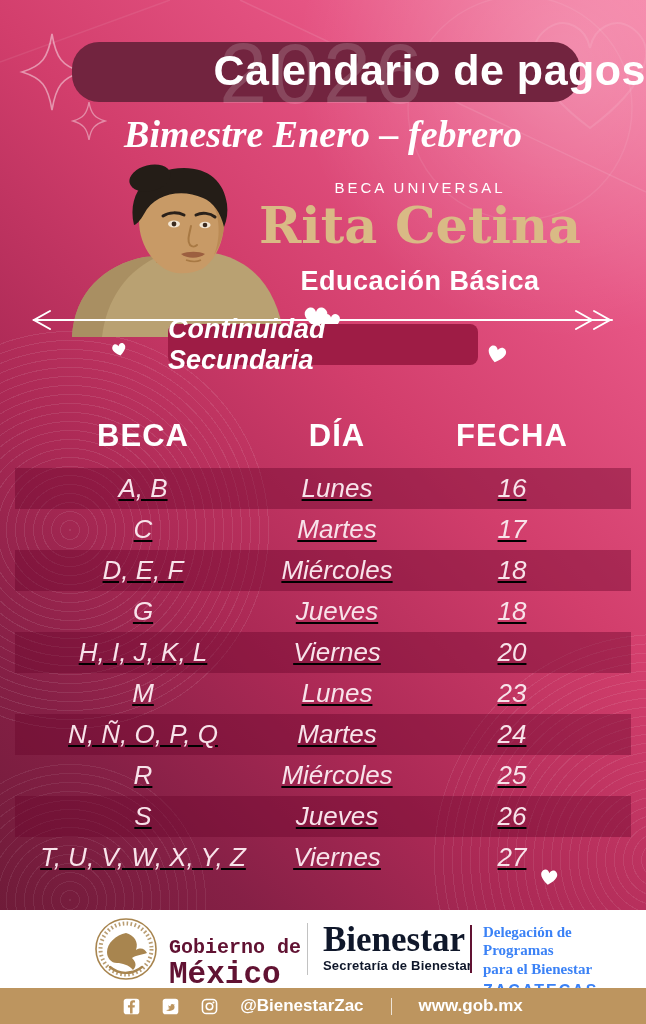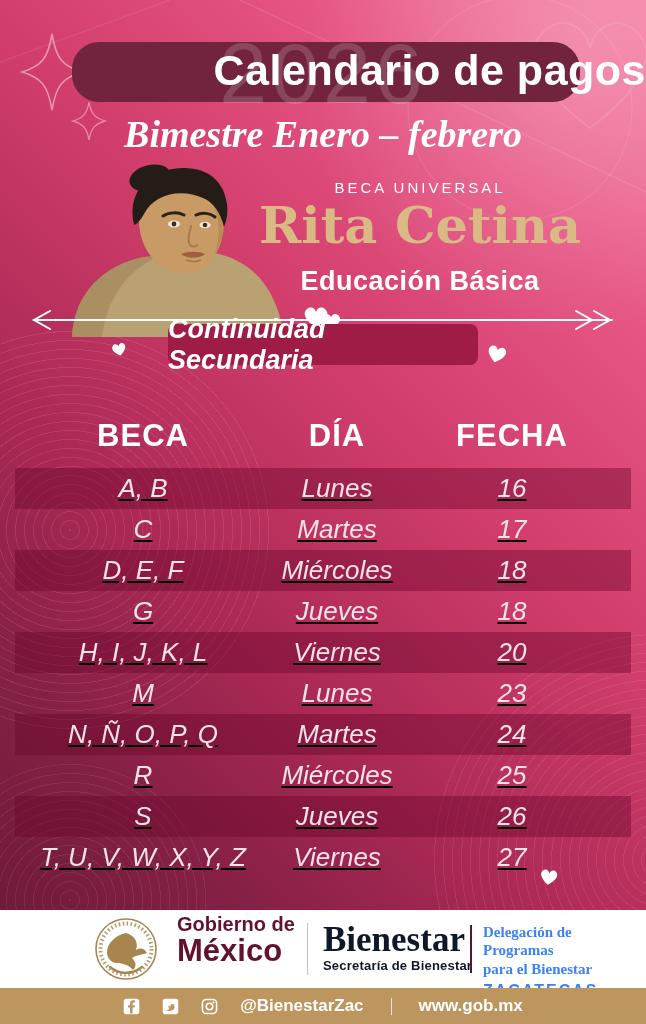--- a/index.html
+++ b/index.html
@@ -42,21 +42,21 @@
   
   .thead{position:absolute;left:15px;top:418px;width:616px;display:grid;grid-template-columns:256px 132px 218px;}
   .thead div{text-align:center;font-size:31px;font-weight:800;color:#ffffff;letter-spacing:1px;}
   .tbody{position:absolute;left:15px;top:468px;width:616px;}
   .trow{display:grid;grid-template-columns:256px 132px 218px;height:41px;align-items:center;text-decoration:underline;}
   .trow:nth-child(odd){background:rgba(104,4,44,.42);}
   .trow div{text-align:center;font-size:26px;font-style:italic;color:#f8e3ea;}
   
   .footer{position:absolute;left:0;top:910px;width:646px;height:78px;background:#ffffff;}
   .seal{position:absolute;left:94px;top:7px;}
-  .gob{position:absolute;left:169px;top:4px;color:#611232;font-family:Liberation Sans, sans-serif;line-height:1;margin-left:8px;}
+  .gob{position:absolute;left:169px;top:28px;color:#611232;font-family:Liberation Mono, monospace;line-height:1;}
   .gob .l1{font-size:20px;font-weight:700;}
   .gob .l2{font-size:31px;font-weight:700;margin-top:1px;}
   .fdiv1{position:absolute;left:307px;top:13px;width:1px;height:52px;background:#c2c2c2;}
   .bien{position:absolute;left:323px;top:12px;color:#0f172a;line-height:1;}
   .bien .l1{font-family:"Liberation Serif",serif;font-size:35px;font-weight:700;}
   .bien .l2{font-size:13px;font-weight:700;margin-top:2px;letter-spacing:.2px;}
   .fdiv2{position:absolute;left:470px;top:15px;width:2px;height:48px;background:#611232;}
   .dele{position:absolute;left:483px;top:13px;color:#3b82f6;line-height:1.22;}
   .dele .l1,.dele .l2{font-family:"Liberation Serif",serif;font-size:15px;font-weight:600;}
   .dele .l3{font-size:16px;font-weight:800;letter-spacing:2px;margin-top:3px;font-family:"Liberation Sans",sans-serif;}

